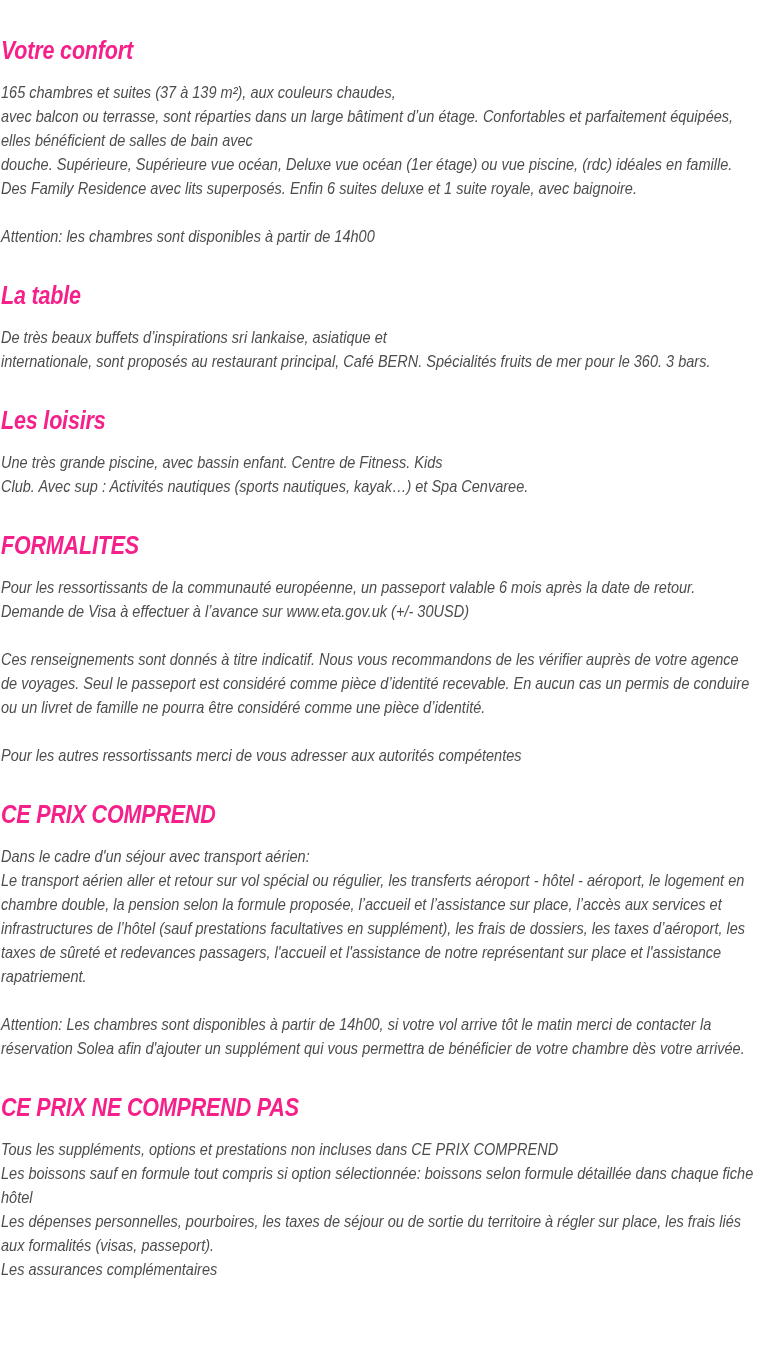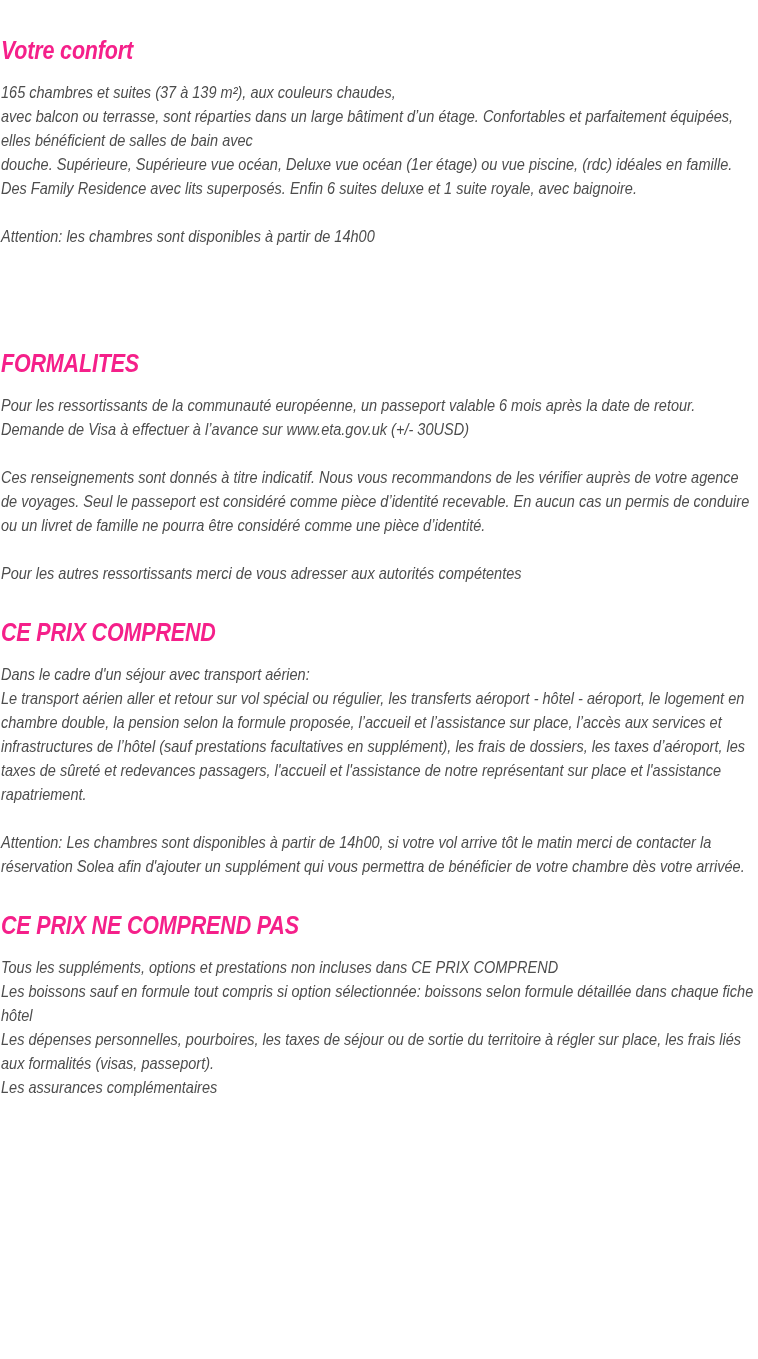--- a/index.html
+++ b/index.html
@@ -74,23 +74,35 @@
     <div class="sp-h-to-p"></div>
     <p class="body-text">165 chambres et suites (37 à 139 m²), aux couleurs chaudes,
 avec balcon ou terrasse, sont réparties dans un large bâtiment d’un étage. Confortables et parfaitement équipées, elles bénéficient de salles de bain avec
 douche. Supérieure, Supérieure vue océan, Deluxe vue océan (1er étage) ou vue piscine, (rdc) idéales en famille. Des Family Residence avec lits superposés. Enfin 6 suites deluxe et 1 suite royale, avec baignoire.</p>
     <div class="sp-blank"></div>
     <p class="body-text">Attention: les chambres sont disponibles à partir de 14h00</p>
   </section>
 
   <div class="sp-p-to-h"></div>
 
+  <section>
+    <h2 class="section-heading">La table</h2>
+    <div class="sp-h-to-p"></div>
+    <p class="body-text">De très beaux buffets d’inspirations sri lankaise, asiatique et
+internationale, sont proposés au restaurant principal, Café BERN. Spécialités fruits de mer pour le 360. 3 bars.</p>
+  </section>
 
   <div class="sp-p-to-h"></div>
 
+  <section>
+    <h2 class="section-heading">Les loisirs</h2>
+    <div class="sp-h-to-p"></div>
+    <p class="body-text">Une très grande piscine, avec bassin enfant. Centre de Fitness. Kids
+Club. Avec sup : Activités nautiques (sports nautiques, kayak…) et Spa Cenvaree.</p>
+  </section>
 
   <div class="sp-p-to-h"></div>
 
   <section>
     <h2 class="section-heading">FORMALITES</h2>
     <div class="sp-h-to-p"></div>
     <p class="body-text">Pour les ressortissants de la communauté européenne, un passeport valable 6 mois après la date de retour. Demande de Visa à effectuer à l’avance sur www.eta.gov.uk (+/- 30USD)</p>
     <div class="sp-blank"></div>
     <p class="body-text">Ces renseignements sont donnés à titre indicatif. Nous vous recommandons de les vérifier auprès de votre agence de voyages. Seul le passeport est considéré comme pièce d’identité recevable. En aucun cas un permis de conduire ou un livret de famille ne pourra être considéré comme une pièce d’identité.</p>
     <div class="sp-blank"></div>

